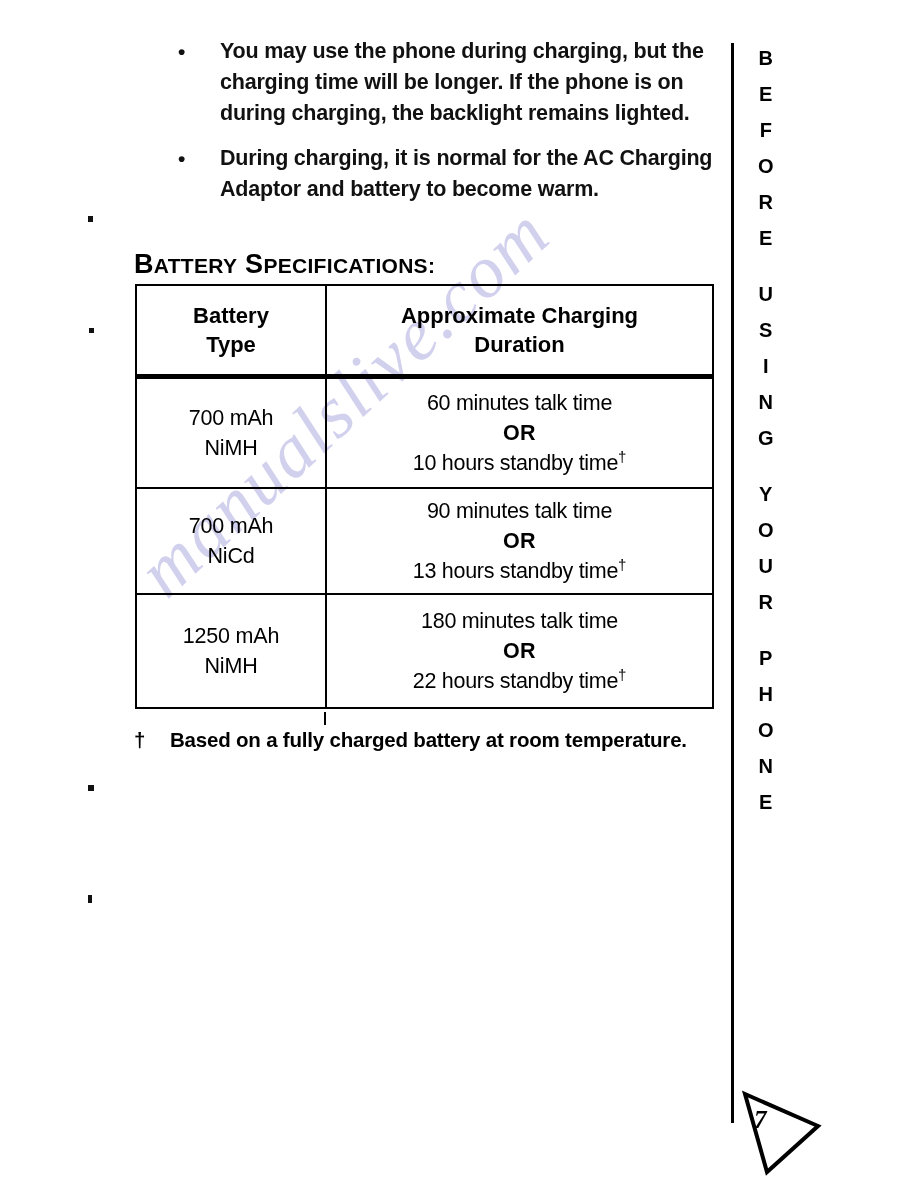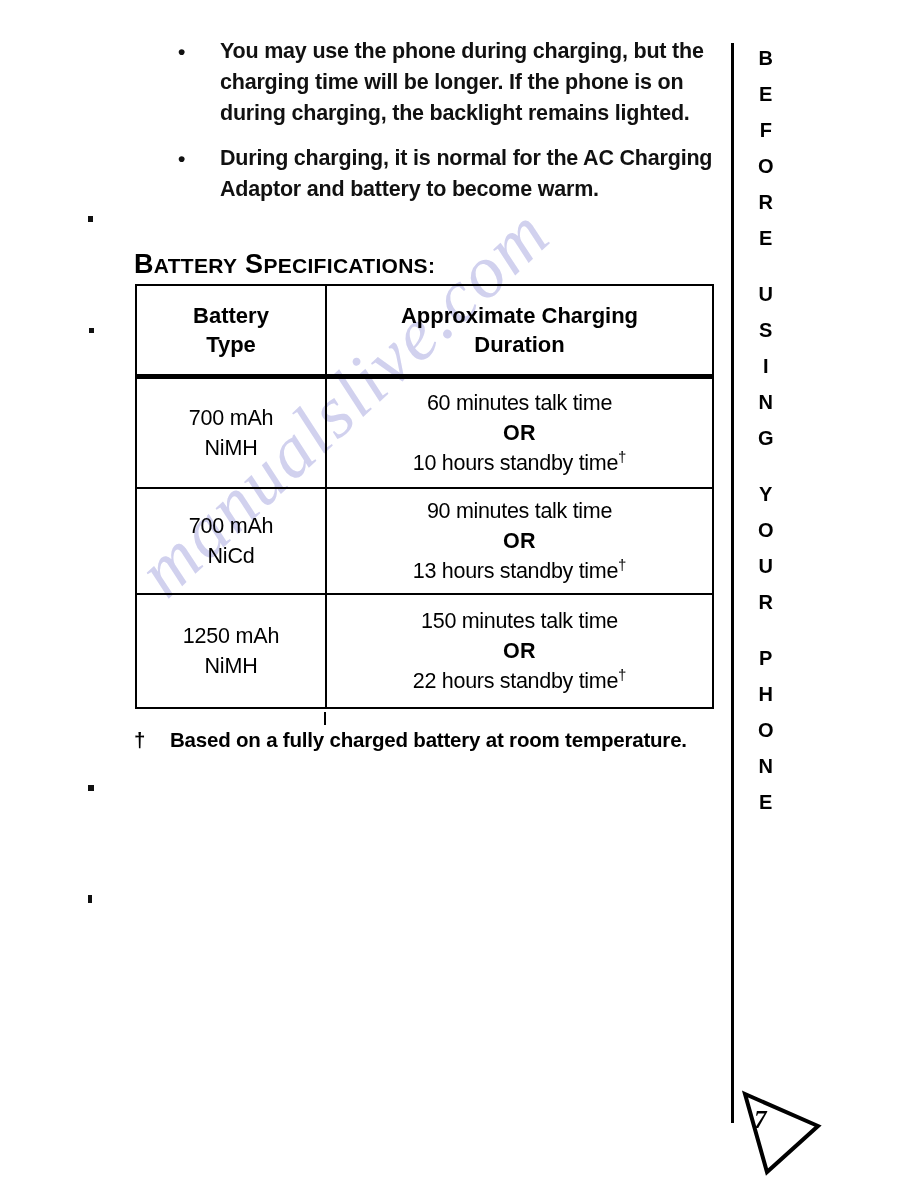--- a/index.html
+++ b/index.html
@@ -300,21 +300,21 @@
             <div class="or">OR</div>
             <div><span>13 hours standby time</span><sup class="dag">†</sup></div>
           </td>
         </tr>
         <tr class="row-3">
           <td class="type-cell">
             <div>1250 mAh</div>
             <div>NiMH</div>
           </td>
           <td class="dur-cell">
-            <div>150 minutes talk time</div>
+            <div>180 minutes talk time</div>
             <div class="or">OR</div>
             <div><span>22 hours standby time</span><sup class="dag">†</sup></div>
           </td>
         </tr>
       </tbody>
     </table>
 
     <div class="divider-artifact"></div>
 
     <div class="footnote">

